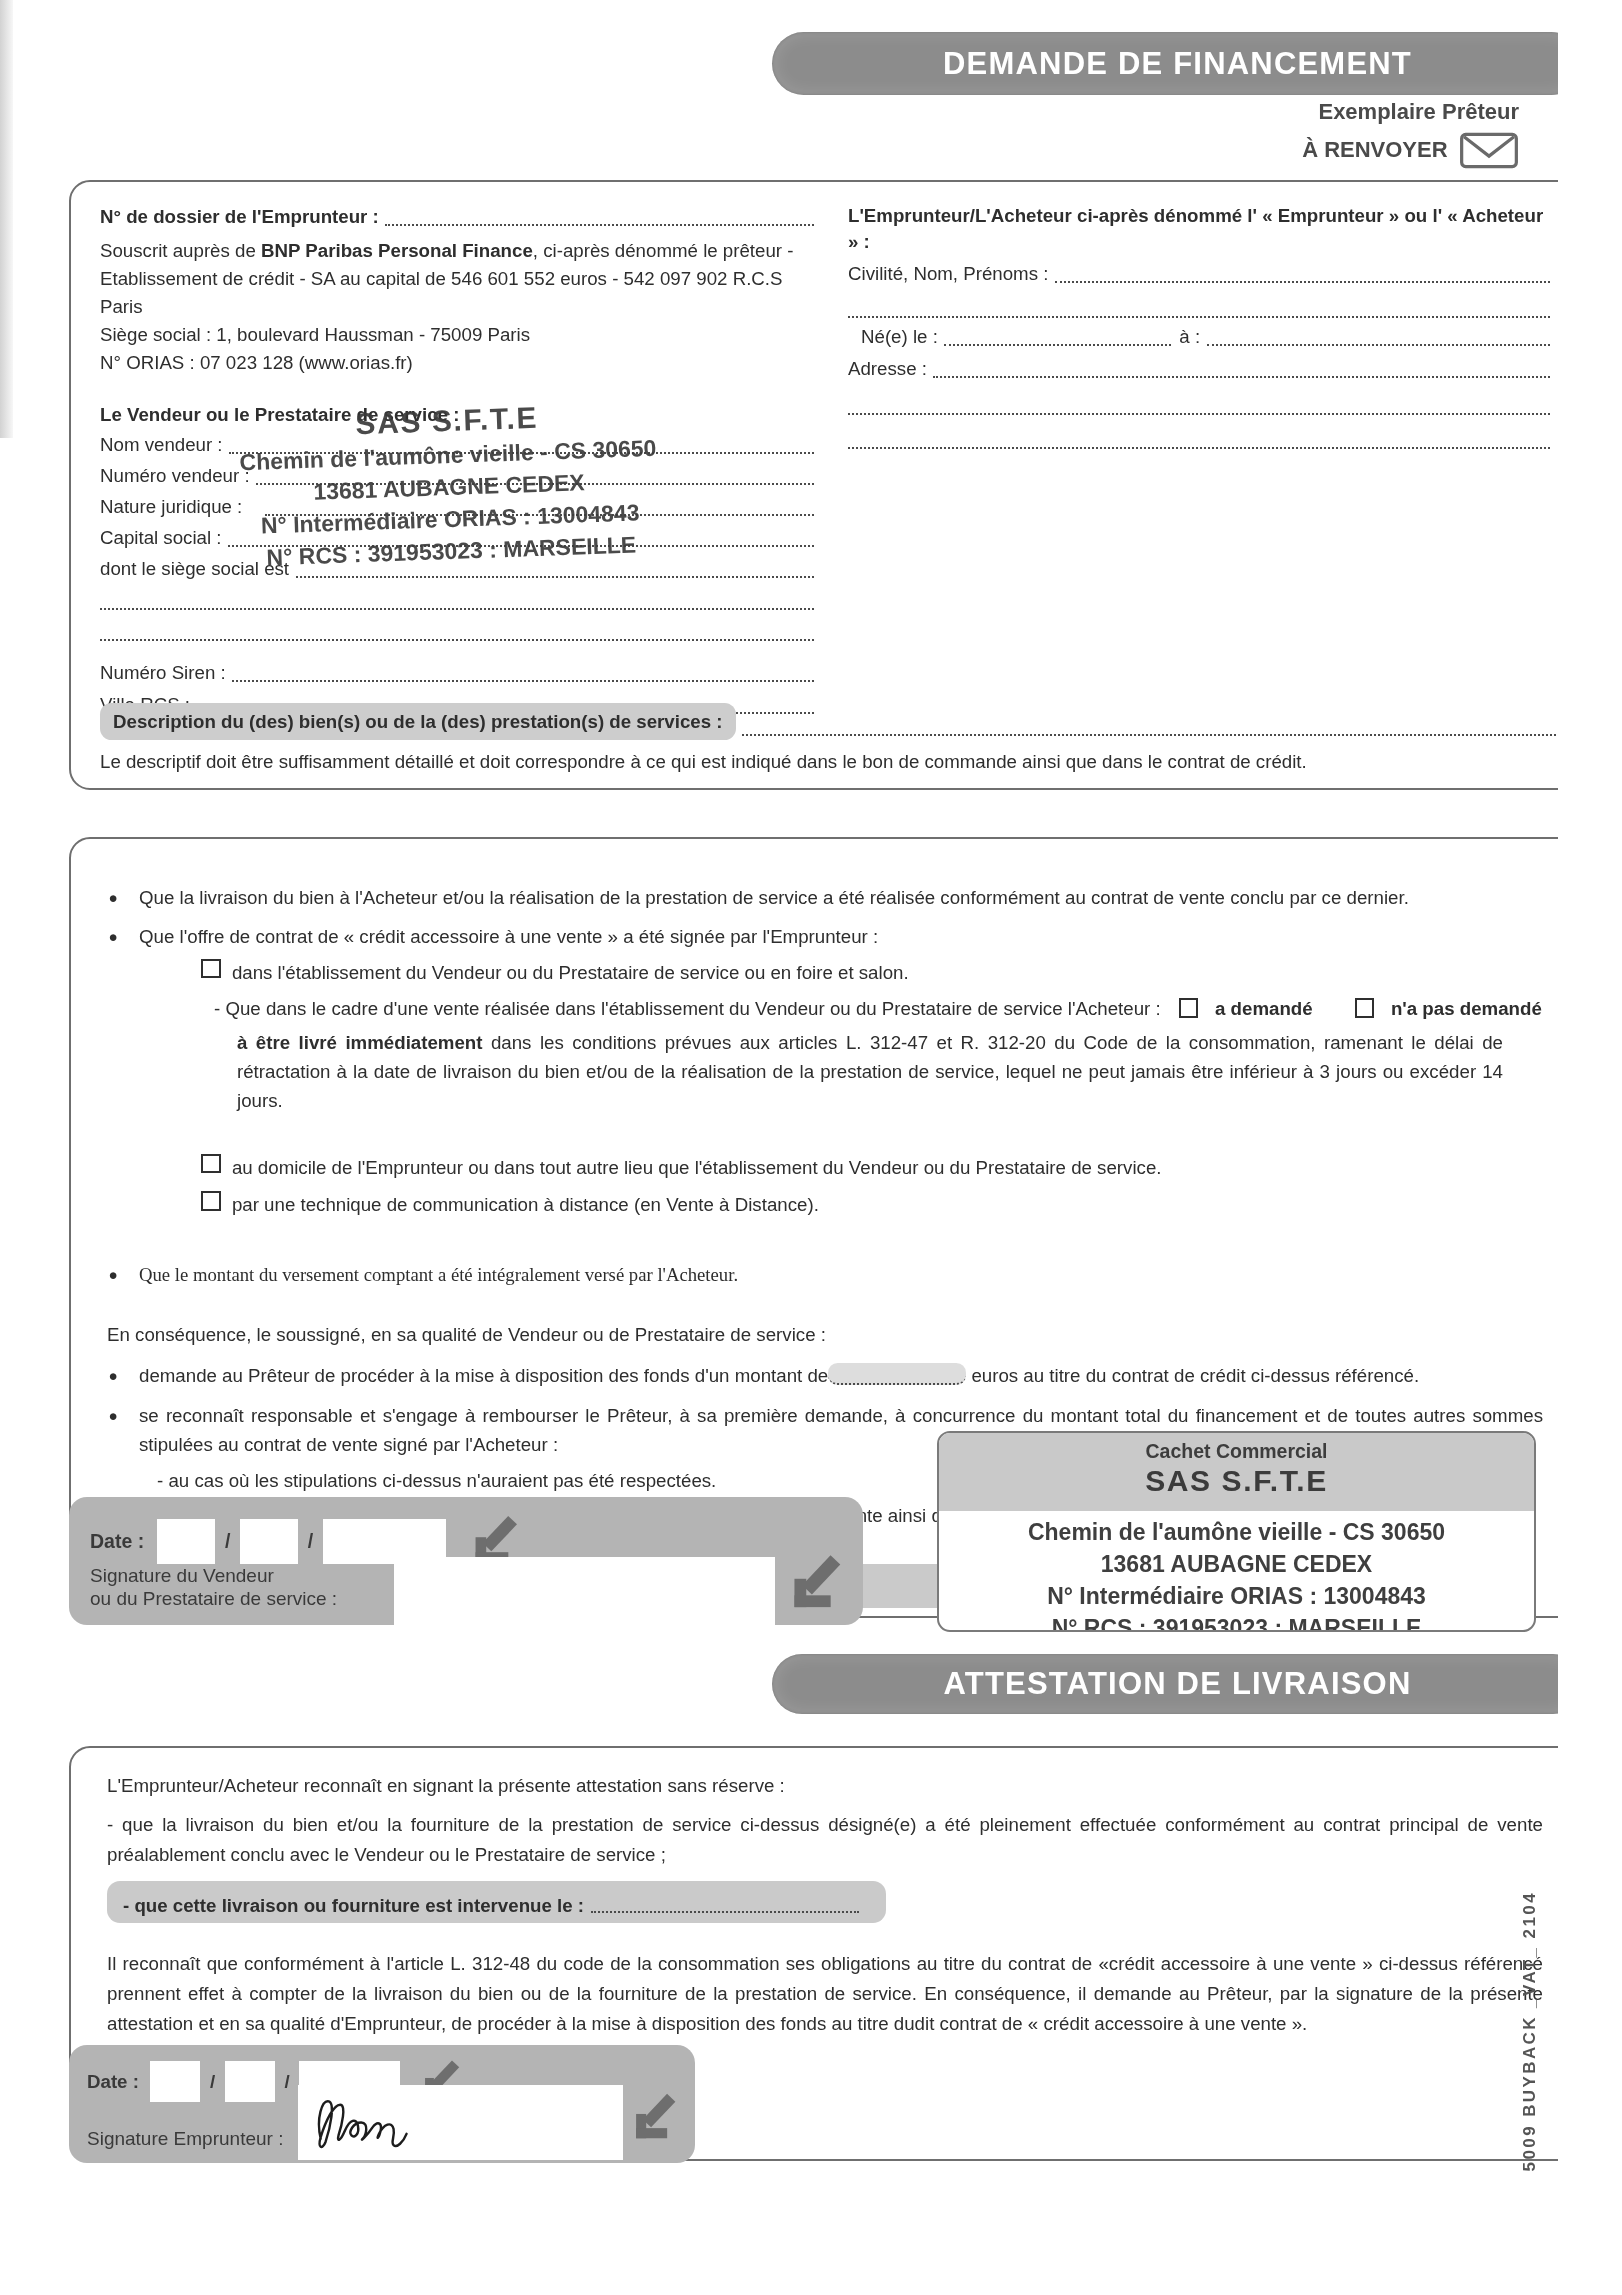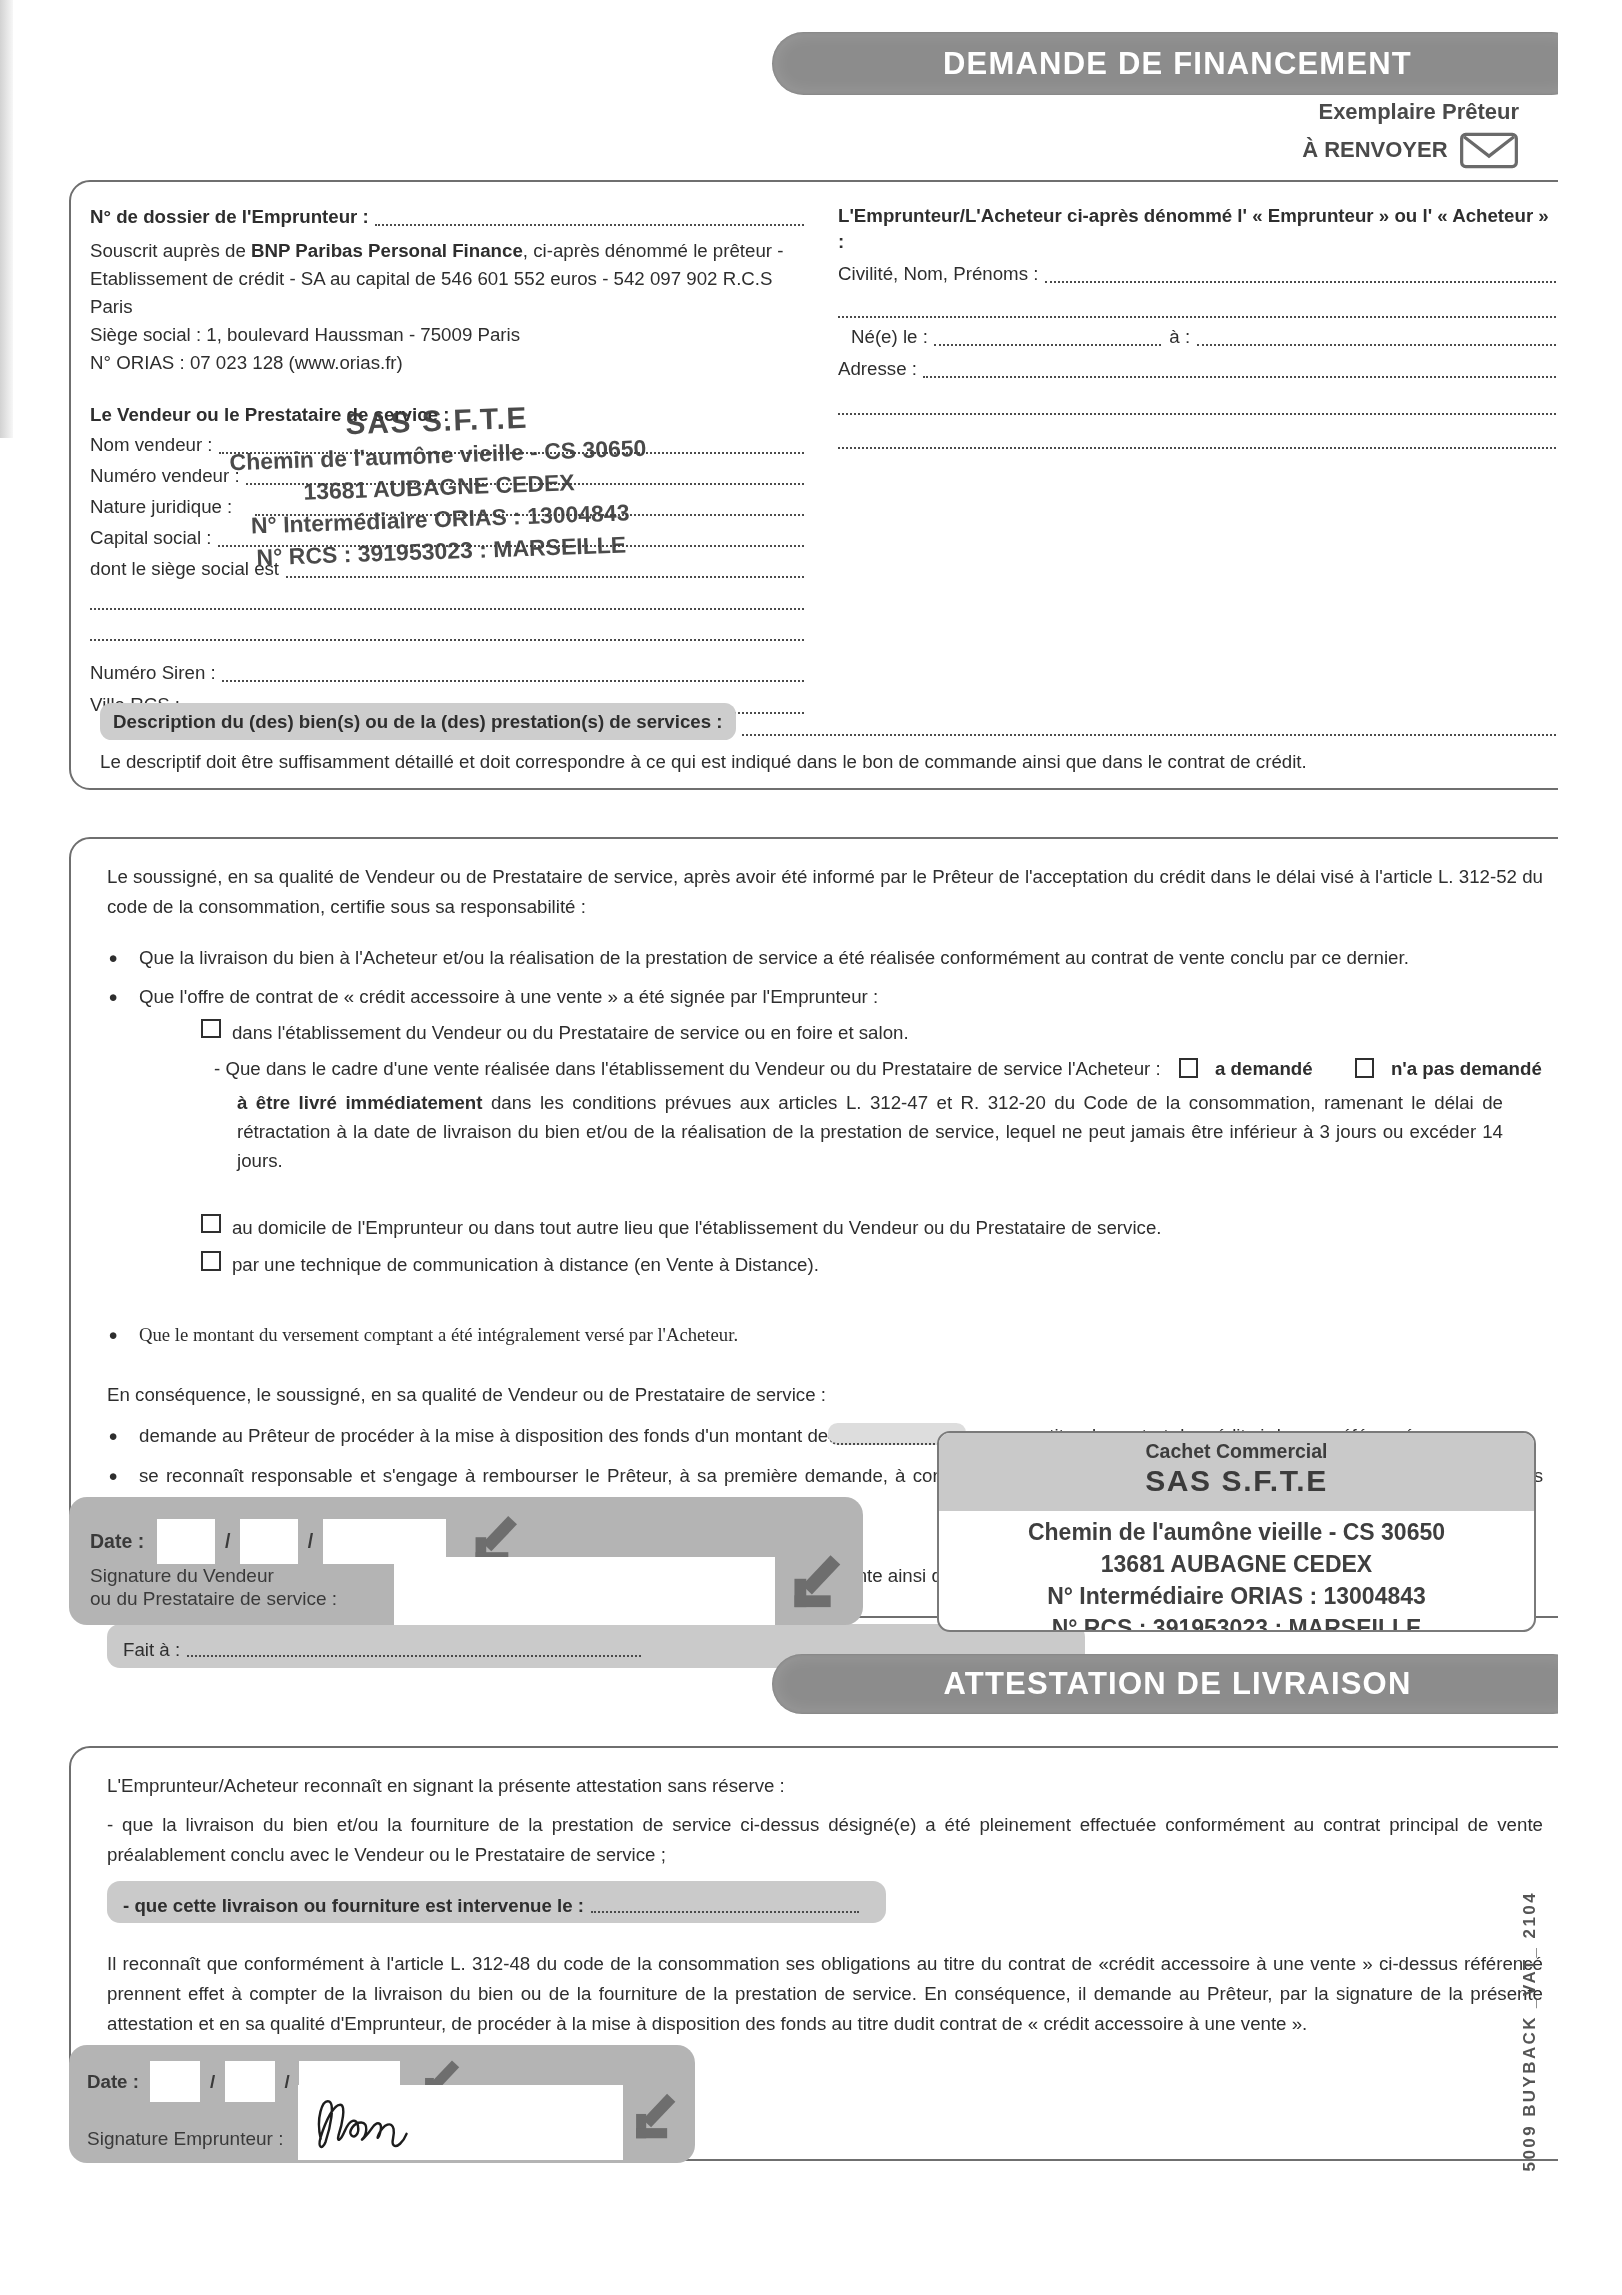--- a/index.html
+++ b/index.html
@@ -18,21 +18,21 @@
   .bar-demande{left:772px;top:32px;width:811px;height:63px;}
   .bar-attestation{left:772px;top:1654px;width:811px;height:60px;}
 
   
   .copyblock{position:absolute;right:39px;top:99px;text-align:right;color:#4a4a4a;
              font-size:22px;font-weight:bold;}
   .copyblock .line2{display:flex;align-items:center;justify-content:flex-end;gap:11.4px;margin-top:6.5px;}
 
   
   .box{position:absolute;border:2.4px solid #6f6f6f;border-radius:21px;box-sizing:border-box;}
-  .box1{left:69px;top:180px;width:1512px;height:610px;padding:21px 19px;}
+  .box1{left:69px;top:180px;width:1512px;height:610px;padding:21px 29px;}
   .box2{left:69px;top:837px;width:1512px;height:781px;padding:23px 36px;font-size:18.7px;}
   .box3{left:69px;top:1746px;width:1512px;height:415px;padding:23px 36px;font-size:18.7px;}
 
   .cols{display:flex;}
   .colL{width:714px;position:relative;}
   .colR{flex:1;margin-left:34px;}
 
   .row{display:flex;align-items:flex-end;font-size:18.7px;line-height:27px;}
   .lbl{white-space:nowrap;}
   .b{font-weight:bold;}
@@ -201,21 +201,20 @@
     <div class="desc">
       <div class="row">
         <span class="lbl b hl">Description du (des) bien(s) ou de la (des) prestation(s) de services :</span>
         <span class="dots"></span>
       </div>
       <div class="smalltext" style="margin-top:8px;">Le descriptif doit être suffisamment détaillé et doit correspondre à ce qui est indiqué dans le bon de commande ainsi que dans le contrat de crédit.</div>
     </div>
   </div>
 
   <div class="box box2">
-    <div class="para">Le soussigné, en sa qualité de Vendeur ou de Prestataire de service, après avoir été informé par le Prêteur de l'acceptation du crédit dans le délai visé à l'article L. 312-52 du code de la consommation, certifie sous sa responsabilité :</div>
 
     <div class="bullet" style="margin-top:21px;">Que la livraison du bien à l'Acheteur et/ou la réalisation de la prestation de service a été réalisée conformément au contrat de vente conclu par ce dernier.</div>
     <div class="bullet" style="margin-top:9.7px;">Que l'offre de contrat de « crédit accessoire à une vente » a été signée par l'Emprunteur :</div>
 
     <div class="checkrow" style="margin-top:8px;">
       <span class="cb"></span>
       <span>dans l'établissement du Vendeur ou du Prestataire de service ou en foire et salon.</span>
     </div>
 
     <div style="margin-left:107px;margin-top:8px;line-height:28px;">

